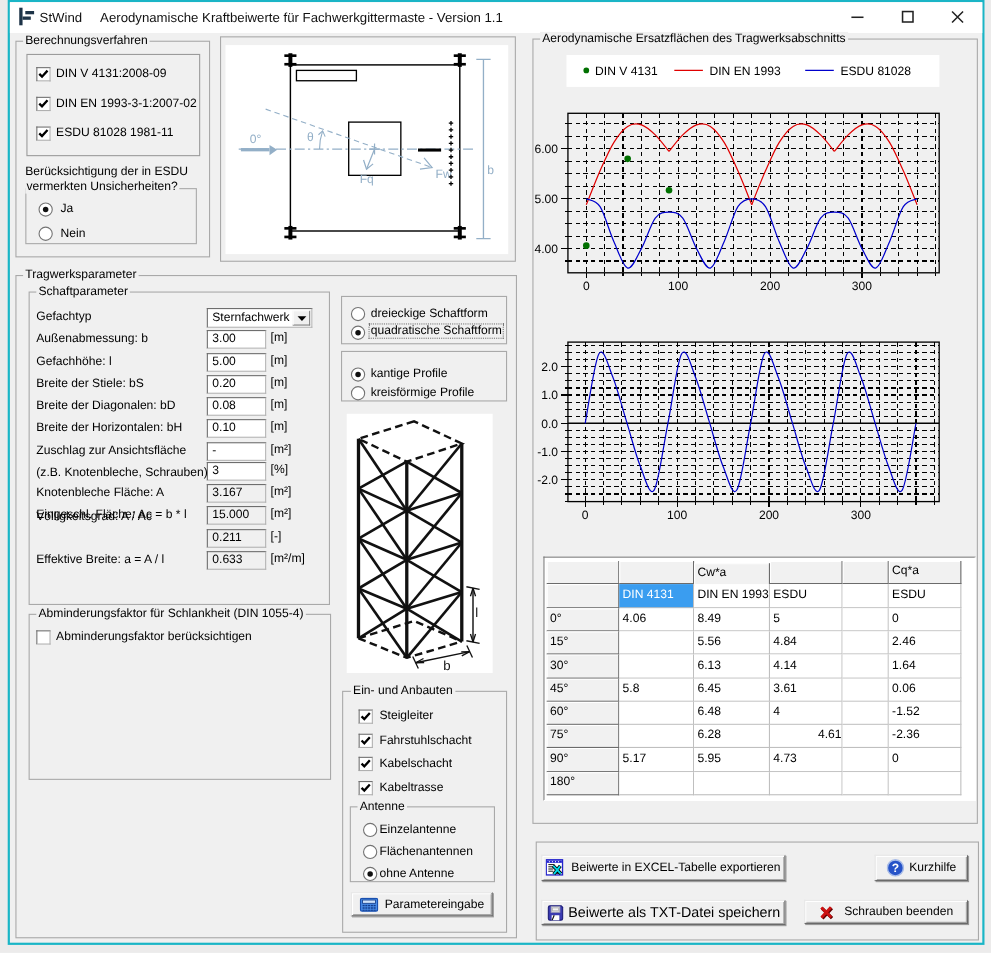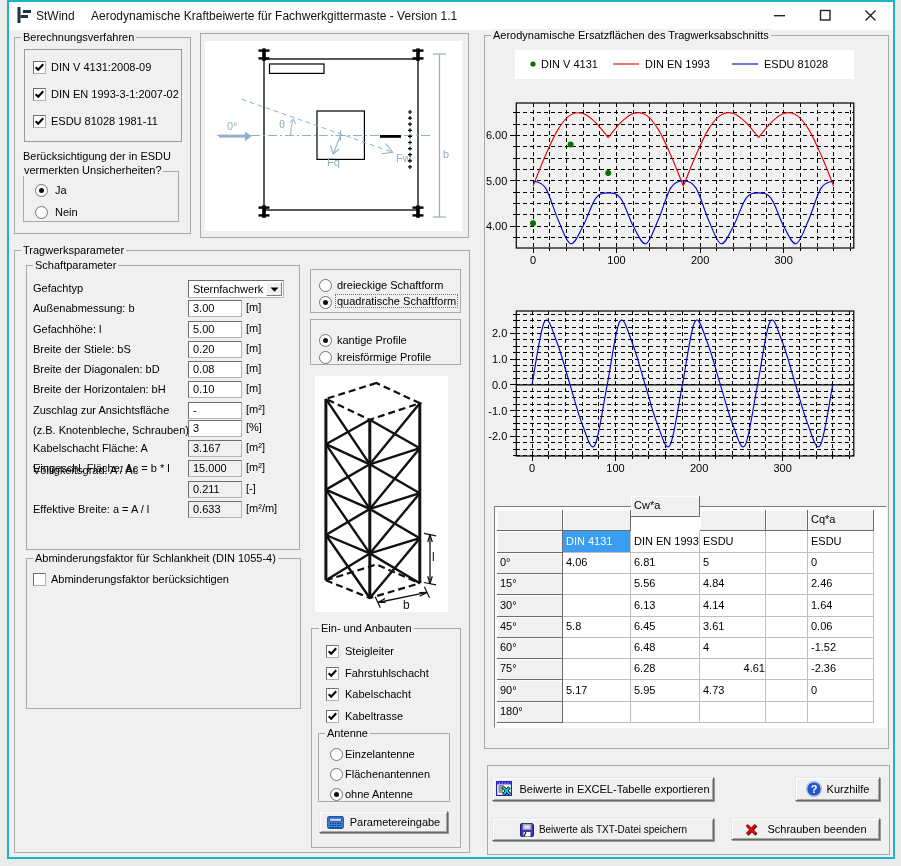--- a/index.html
+++ b/index.html
@@ -134,21 +134,21 @@
 <div class="t" style="left:33px;top:362.9px;font-size:11px;color:#000;">Breite der Diagonalen: bD</div>
 <div class="fld" style="left:188px;top:360.9px;width:54px;height:17px;line-height:14px;font-size:11px">0.08</div>
 <div class="t" style="left:246px;top:361.9px;font-size:11px;color:#000;">[m]</div>
 <div class="t" style="left:33px;top:383.2px;font-size:11px;color:#000;">Breite der Horizontalen: bH</div>
 <div class="fld" style="left:188px;top:381.2px;width:54px;height:17px;line-height:14px;font-size:11px">0.10</div>
 <div class="t" style="left:246px;top:382.2px;font-size:11px;color:#000;">[m]</div>
 <div class="fld" style="left:188px;top:401.6px;width:54px;height:17px;line-height:14px;font-size:11px">-</div>
 <div class="t" style="left:246px;top:402.6px;font-size:11px;color:#000;">[m²]</div>
 <div class="fld" style="left:188px;top:420.0px;width:54px;height:17px;line-height:14px;font-size:11px">3</div>
 <div class="t" style="left:246px;top:421.0px;font-size:11px;color:#000;">[%]</div>
-<div class="t" style="left:33px;top:442.0px;font-size:11px;color:#000;">Kabelschacht Fläche: A</div>
+<div class="t" style="left:33px;top:442.0px;font-size:11px;color:#000;">Knotenbleche Fläche: A</div>
 <div class="fld ro" style="left:188px;top:440.0px;width:54px;height:17px;line-height:14px;font-size:11px">3.167</div>
 <div class="t" style="left:246px;top:441.0px;font-size:11px;color:#000;">[m²]</div>
 <div class="t" style="left:33px;top:462.3px;font-size:11px;color:#000;">Eingeschl. Fläche: Ac = b * l</div>
 <div class="fld ro" style="left:188px;top:460.3px;width:54px;height:17px;line-height:14px;font-size:11px">15.000</div>
 <div class="t" style="left:246px;top:461.3px;font-size:11px;color:#000;">[m²]</div>
 <div class="t" style="left:33px;top:464px;font-size:11px;color:#000;">Völligkeitsgrad: A / Ac</div>
 <div class="fld ro" style="left:188px;top:480.7px;width:54px;height:17px;line-height:14px;font-size:11px">0.211</div>
 <div class="t" style="left:246px;top:481.7px;font-size:11px;color:#000;">[-]</div>
 <div class="t" style="left:33px;top:502.6px;font-size:11px;color:#000;">Effektive Breite: a = A / l</div>
 <div class="fld ro" style="left:188px;top:500.6px;width:54px;height:17px;line-height:14px;font-size:11px">0.633</div>
@@ -463,33 +463,33 @@
     <text x="23.299999999999955" y="379.5" font-size="11" text-anchor="end">-1.0</text>
     <text x="23.299999999999955" y="353.8" font-size="11" text-anchor="end">0.0</text>
     <text x="23.299999999999955" y="328.1" font-size="11" text-anchor="end">1.0</text>
     <text x="23.299999999999955" y="302.4" font-size="11" text-anchor="end">2.0</text>
     <line x1="32.299999999999955" y1="349.8" x2="369.79999999999995" y2="349.8" stroke="#000" stroke-width="1.2"></line>
     <path d="M48.0 349.8 C50.1 339.3 56.4 293.6 60.5 286.6 C64.7 279.6 68.9 297.4 73.1 307.7 C77.2 317.9 81.4 334.7 85.6 348.3 C89.8 361.8 93.9 378.5 98.1 388.9 C102.3 399.2 106.5 417.0 110.7 410.5 C114.8 403.9 119.0 370.4 123.2 349.8 C127.4 329.2 131.5 293.6 135.7 286.6 C139.9 279.6 144.1 297.4 148.2 307.7 C152.4 317.9 156.6 334.7 160.8 348.3 C164.9 361.8 169.1 378.5 173.3 388.9 C177.5 399.2 181.7 417.0 185.8 410.5 C190.0 403.9 194.2 370.4 198.4 349.8 C202.5 329.2 206.7 293.6 210.9 286.6 C215.1 279.6 219.2 297.4 223.4 307.7 C227.6 317.9 231.8 334.7 236.0 348.3 C240.1 361.8 244.3 378.5 248.5 388.9 C252.7 399.2 256.8 417.0 261.0 410.5 C265.2 403.9 269.4 370.4 273.5 349.8 C277.7 329.2 281.9 293.6 286.1 286.6 C290.2 279.6 294.4 297.4 298.6 307.7 C302.8 317.9 307.0 334.7 311.1 348.3 C315.3 361.8 319.5 378.5 323.7 388.9 C327.8 399.2 332.0 417.0 336.2 410.5 C340.4 403.9 346.6 359.9 348.7 349.8" fill="none" stroke="#0000cc" stroke-width="1.1"></path>
   </svg>
 <div class="abs" style="left:494px;top:506px;width:393px;height:222px;background:#fff;border-top:1.5px solid #7d7d7d;border-left:1.5px solid #7d7d7d;border-bottom:1.5px solid #fff;border-right:1.5px solid #fff;box-sizing:border-box"></div>
 <div class="tc tf" style="left:497px;top:510px;width:66px;height:21px;line-height:19px;"></div>
 <div class="tc tf" style="left:563px;top:510px;width:68px;height:21px;line-height:19px;"></div>
-<div class="tc tf" style="left:631px;top:496px;width:69px;height:21px;line-height:19px;">Cw*a</div>
+<div class="tc tf" style="left:631px;top:512px;width:69px;height:21px;line-height:19px;">Cw*a</div>
 <div class="tc tf" style="left:700px;top:510px;width:66px;height:21px;line-height:19px;"></div>
 <div class="tc tf" style="left:766px;top:510px;width:42px;height:21px;line-height:19px;"></div>
 <div class="tc tf" style="left:808px;top:510px;width:66px;height:21px;line-height:19px;">Cq*a</div>
 <div class="tc tf" style="left:497px;top:531px;width:66px;height:22px;line-height:20px;"></div>
 <div class="tc ts" style="left:563px;top:531px;width:68px;height:22px;line-height:20px;">DIN 4131</div>
 <div class="tc" style="left:631px;top:531px;width:69px;height:22px;line-height:20px;">DIN EN 1993</div>
 <div class="tc" style="left:700px;top:531px;width:66px;height:22px;line-height:20px;">ESDU</div>
 <div class="tc" style="left:766px;top:531px;width:42px;height:22px;line-height:20px;"></div>
 <div class="tc" style="left:808px;top:531px;width:66px;height:22px;line-height:20px;">ESDU</div>
 <div class="tc tf" style="left:497px;top:553px;width:66px;height:21px;line-height:19px;">0°</div>
 <div class="tc" style="left:563px;top:553px;width:68px;height:21px;line-height:19px;">4.06</div>
-<div class="tc" style="left:631px;top:553px;width:69px;height:21px;line-height:19px;">6.81</div>
+<div class="tc" style="left:631px;top:553px;width:69px;height:21px;line-height:19px;">8.49</div>
 <div class="tc" style="left:700px;top:553px;width:66px;height:21px;line-height:19px;">5</div>
 <div class="tc" style="left:766px;top:553px;width:42px;height:21px;line-height:19px;"></div>
 <div class="tc" style="left:808px;top:553px;width:66px;height:21px;line-height:19px;">0</div>
 <div class="tc tf" style="left:497px;top:574px;width:66px;height:21px;line-height:19px;">15°</div>
 <div class="tc" style="left:563px;top:574px;width:68px;height:21px;line-height:19px;"></div>
 <div class="tc" style="left:631px;top:574px;width:69px;height:21px;line-height:19px;">5.56</div>
 <div class="tc" style="left:700px;top:574px;width:66px;height:21px;line-height:19px;">4.84</div>
 <div class="tc" style="left:766px;top:574px;width:42px;height:21px;line-height:19px;"></div>
 <div class="tc" style="left:808px;top:574px;width:66px;height:21px;line-height:19px;">2.46</div>
 <div class="tc tf" style="left:497px;top:595px;width:66px;height:22px;line-height:20px;">30°</div>
@@ -552,20 +552,20 @@
     <span style="font-size:11px">Kurzhilfe</span>
   </div>
 <div class="btn" style="left:492px;top:818px;width:222px;height:23px">
     <svg width="16" height="16" viewBox="0 0 16 16" style="margin-right:4px">
       <path d="M1.5 3 Q1.5 1.5 3 1.5 L13.2 1.5 L14.5 2.8 L14.5 13 Q14.5 14.5 13 14.5 L3 14.5 Q1.5 14.5 1.5 13 Z" fill="#3a3ab0" stroke="#1f1f7a" stroke-width="1"></path>
       <rect x="4" y="2.2" width="8" height="5.2" fill="#dcdcdc" stroke="#9a9ab8" stroke-width="0.8"></rect>
       <rect x="5.2" y="3.4" width="5.6" height="2.6" fill="#f4f4f4" stroke="#b0b0b0" stroke-width="0.7"></rect>
       <path d="M4.5 14.5 L4.5 10 L11.5 10 L11.5 14.5 Z" fill="#fff"></path>
       <path d="M6.8 10 L5 14.5" stroke="#111" stroke-width="1.1"></path>
     </svg>
-    <span style="font-size:10px">Beiwerte als TXT-Datei speichern</span>
+    <span style="font-size:13px">Beiwerte als TXT-Datei speichern</span>
   </div>
 <div class="btn" style="left:731px;top:818px;width:149px;height:22px">
     <svg width="15" height="15" viewBox="0 0 15 15" style="margin-right:8px">
       <path d="M3.4 3.8 L12.4 12.6 M12.2 3.6 L3.6 12.8" stroke="#600000" stroke-width="3"></path>
       <path d="M2.6 3 L11.6 11.8 M11.4 2.8 L2.8 12" stroke="#cc1111" stroke-width="2.6"></path>
     </svg>
     <span style="font-size:11px">Schrauben beenden</span>
   </div>
 </body></html>

